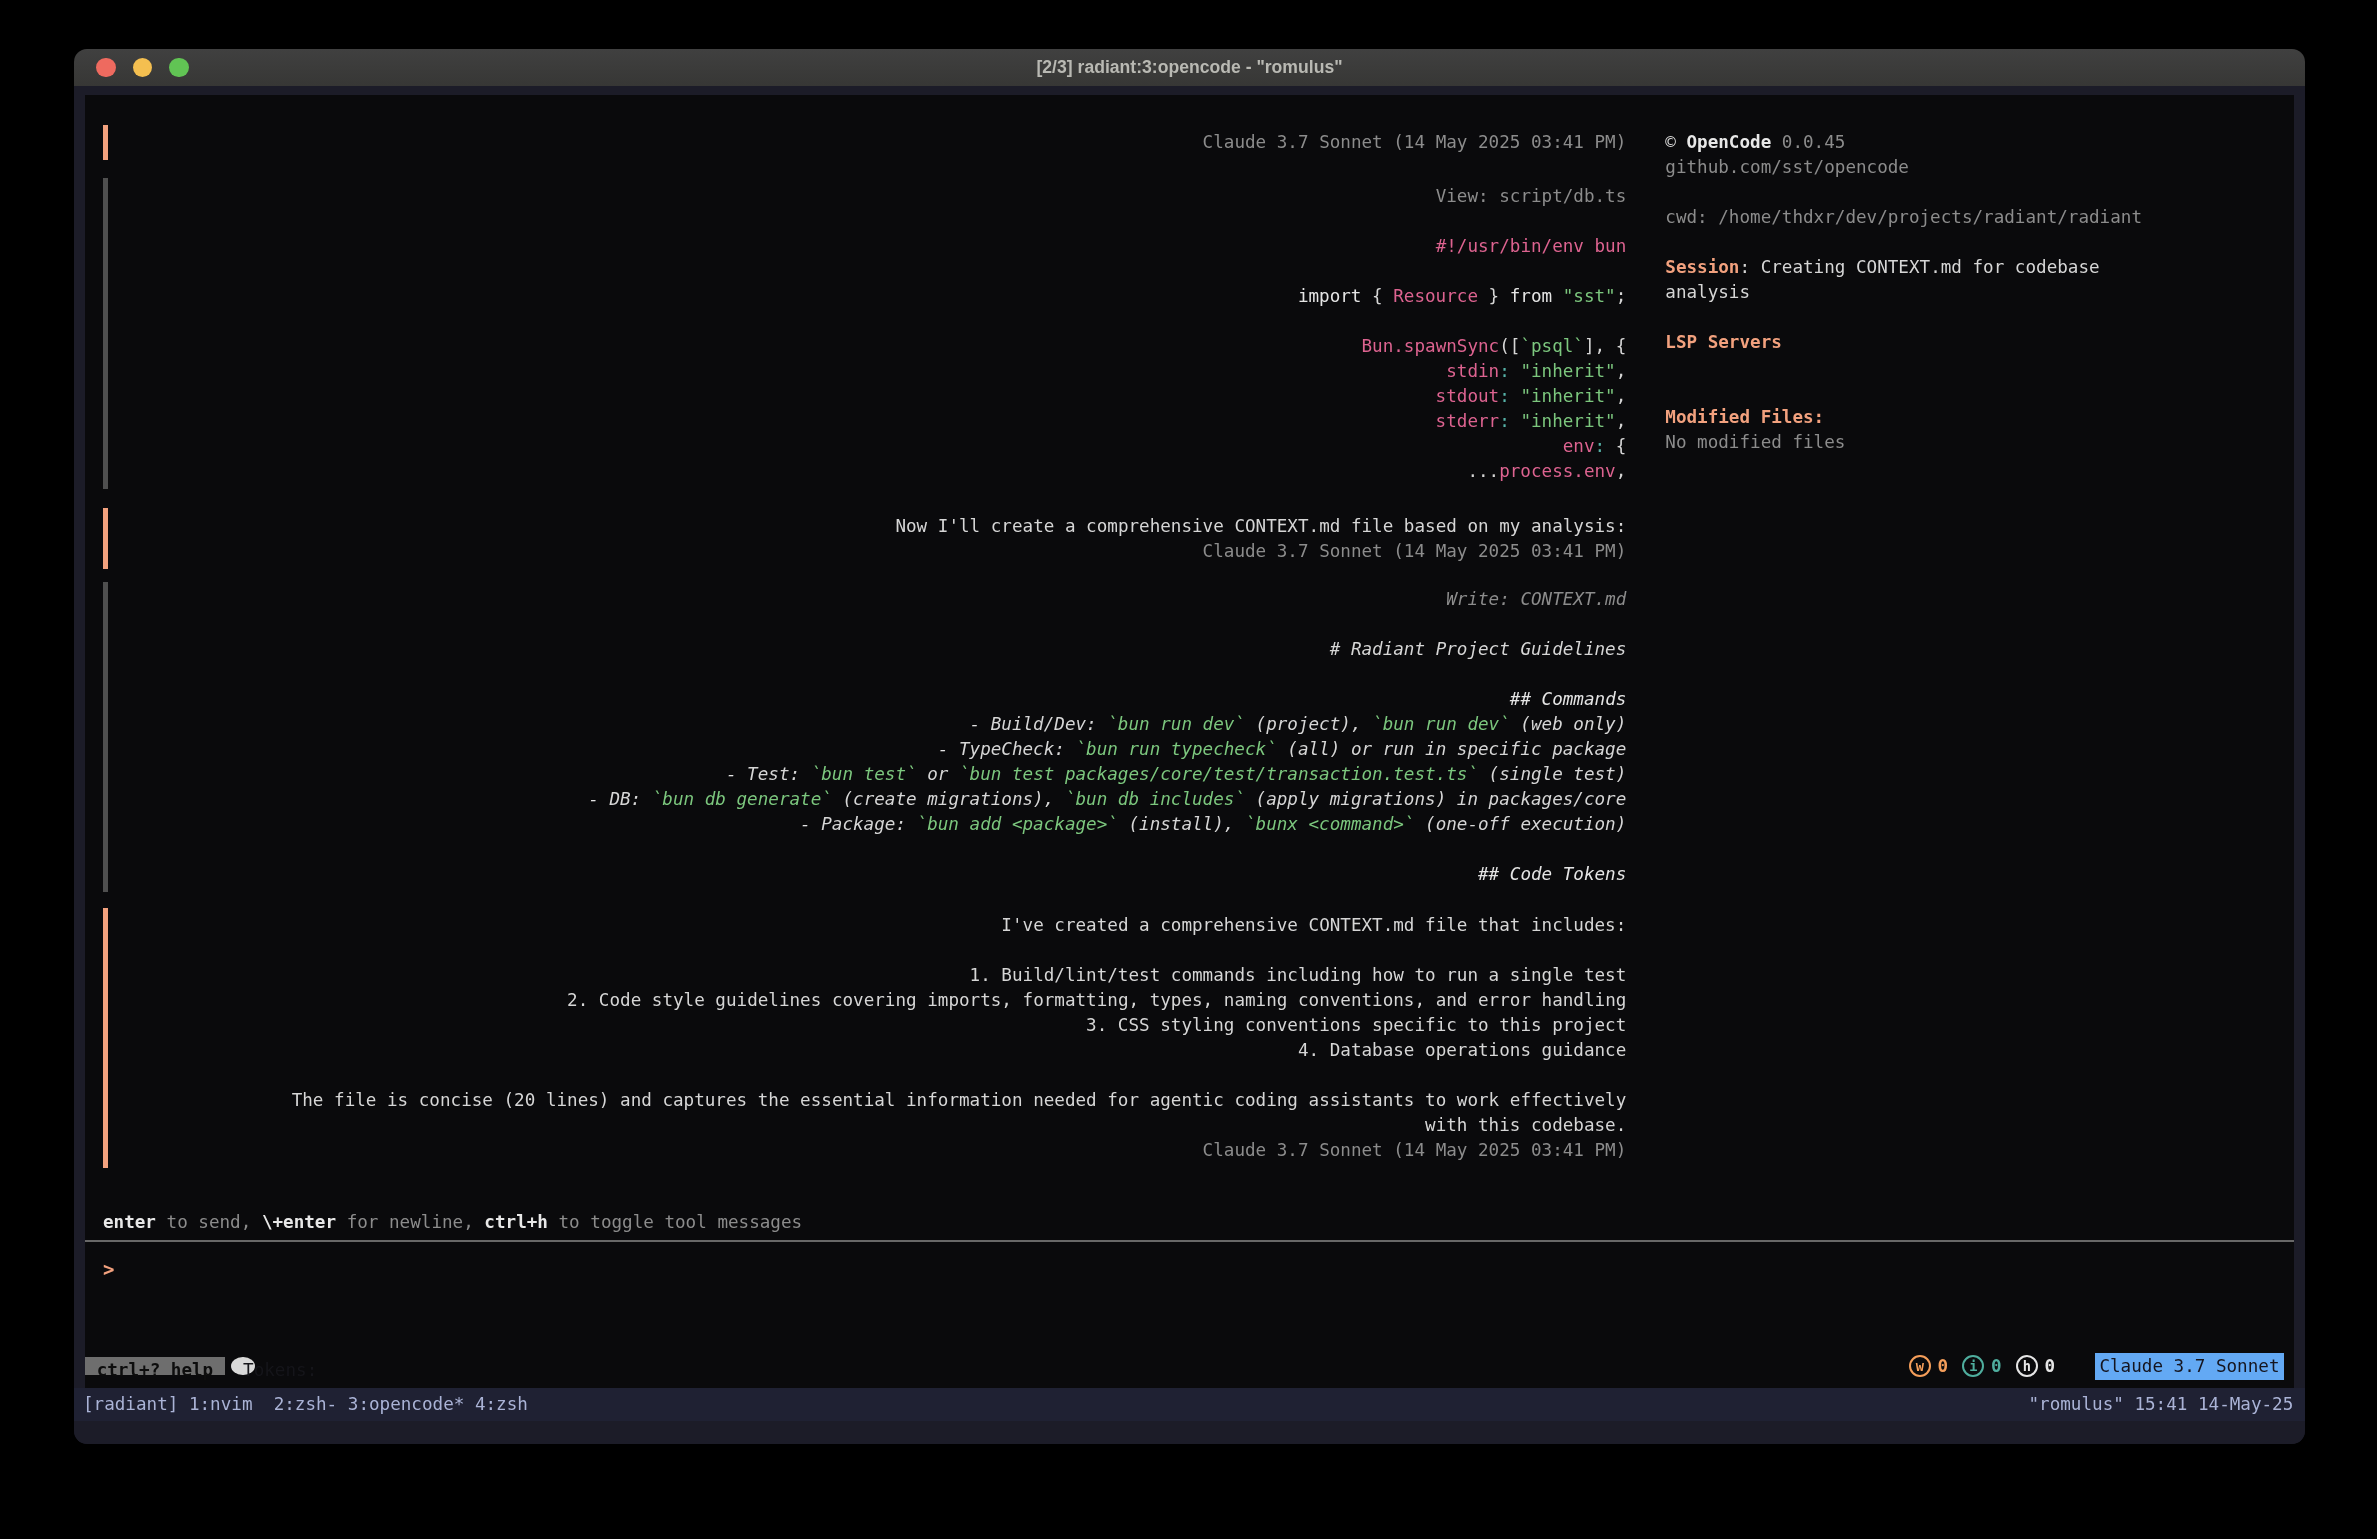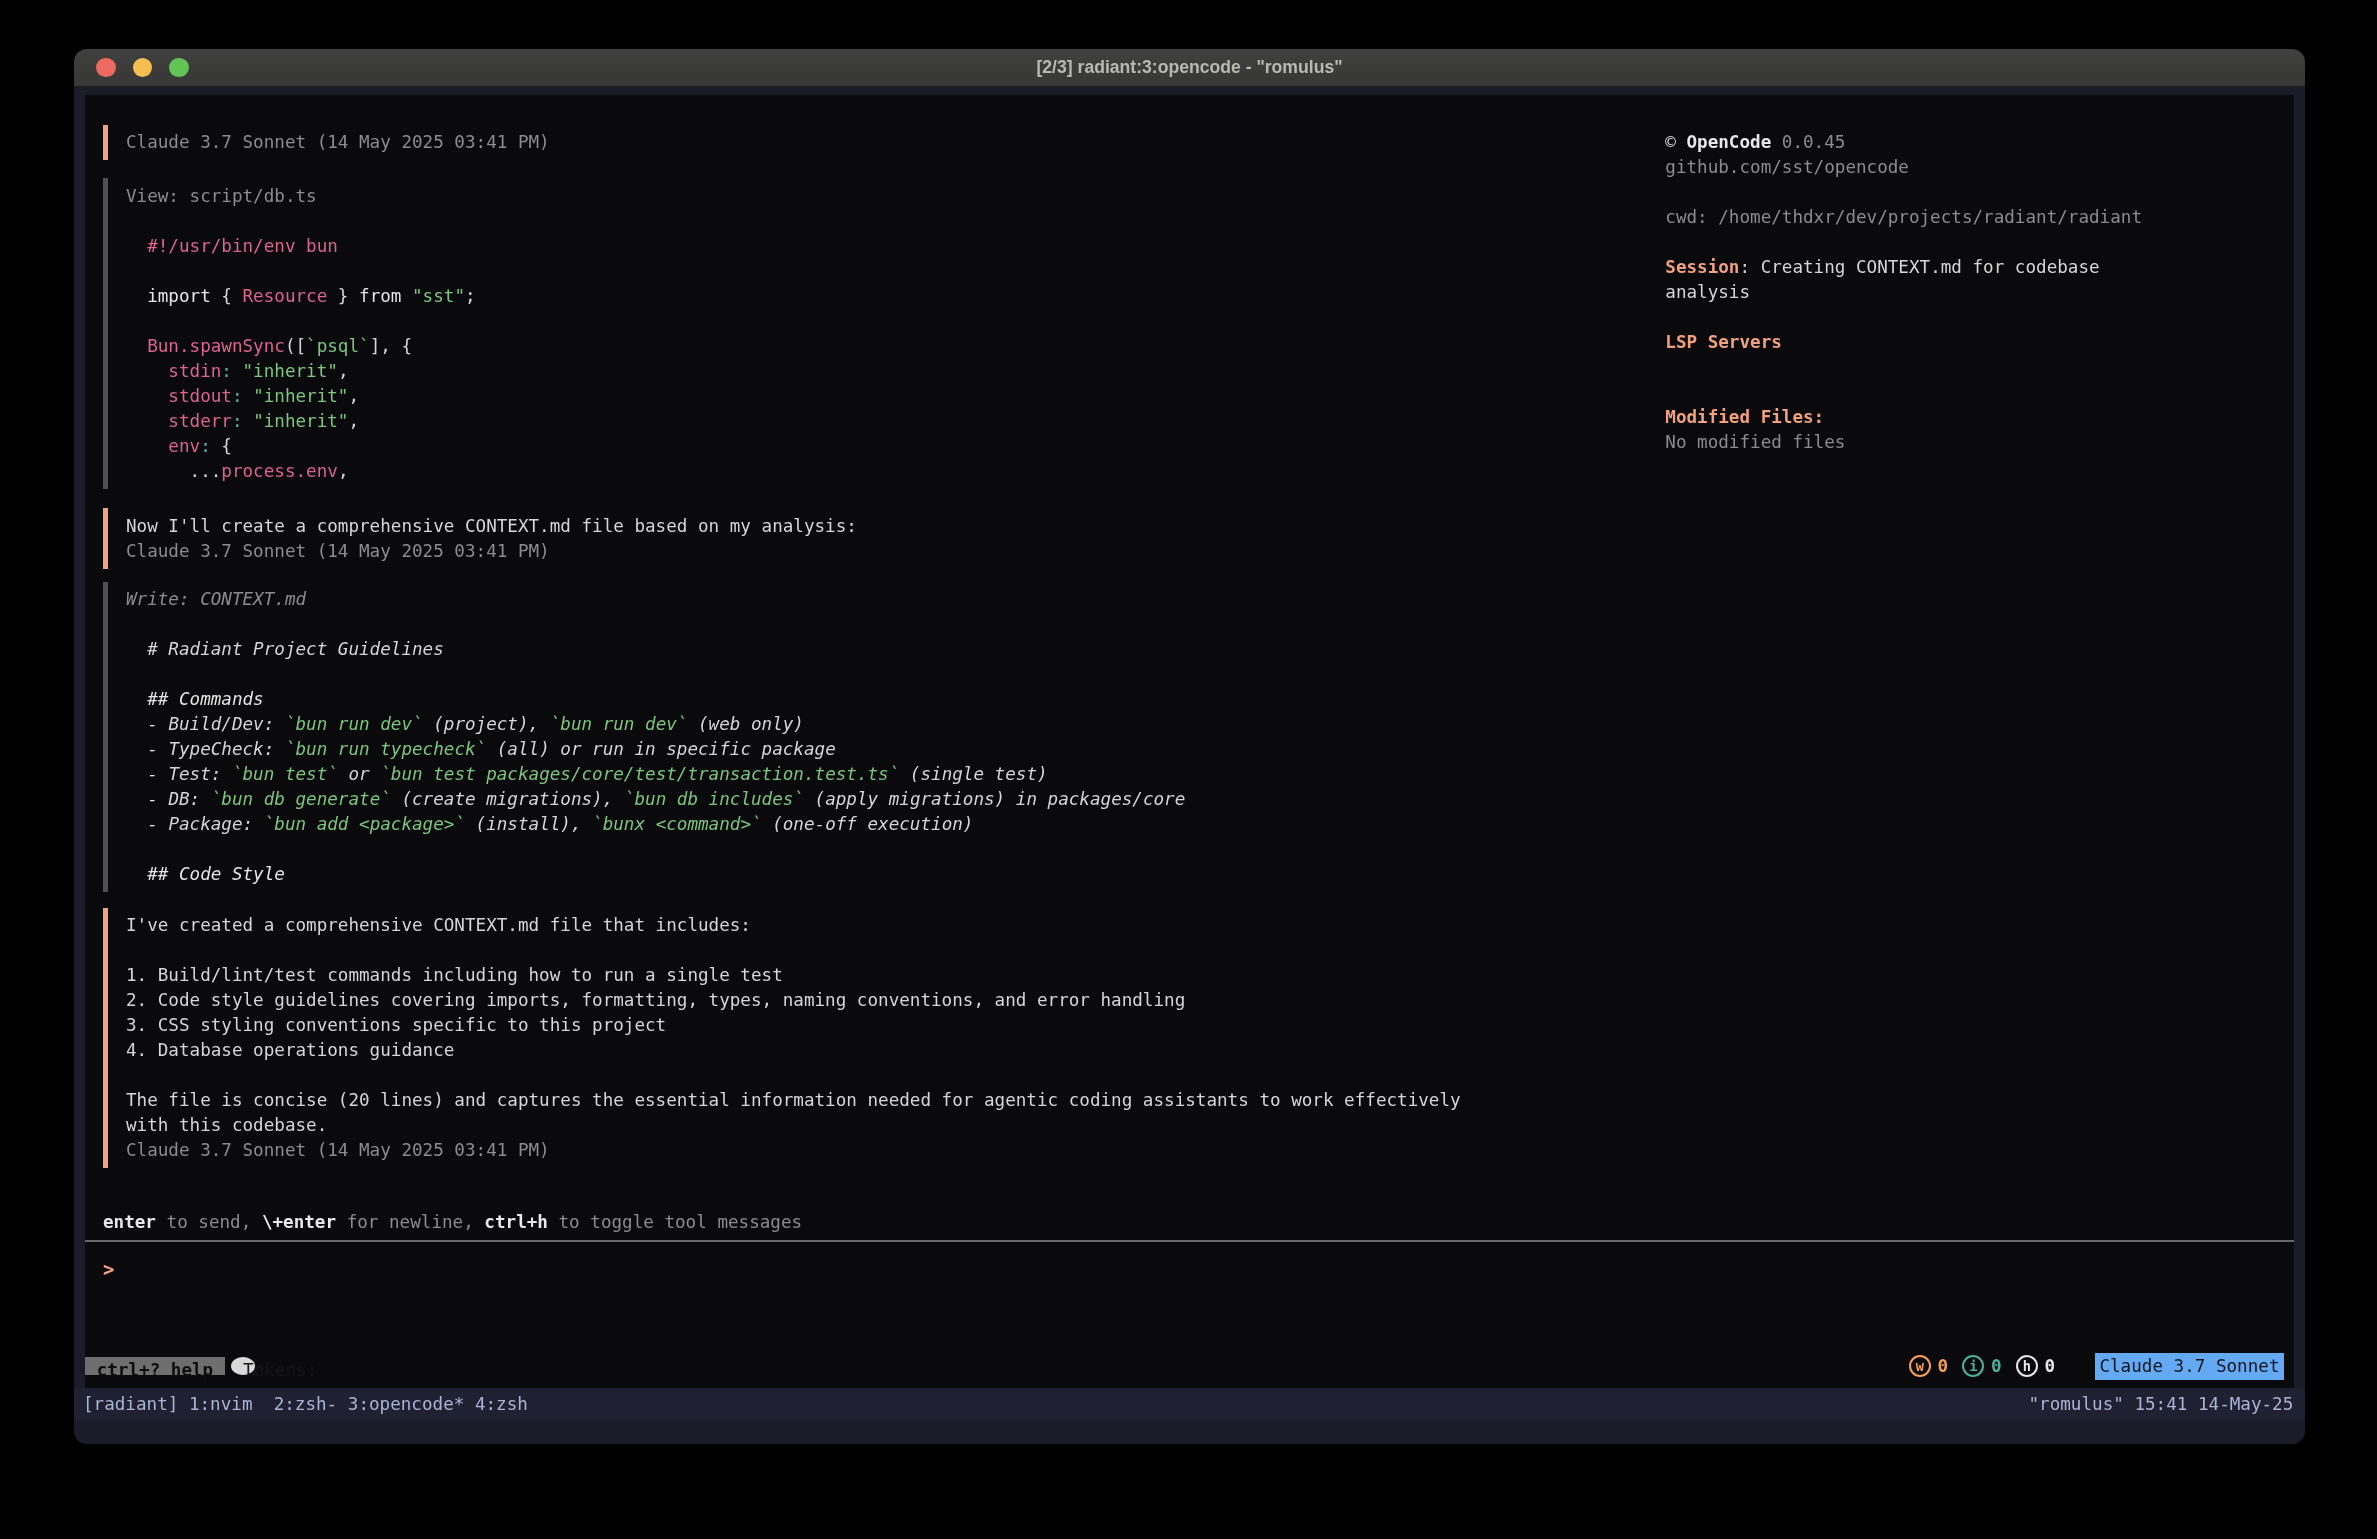--- a/index.html
+++ b/index.html
@@ -51,21 +51,21 @@
   .c-wb { color:#e8e8e8; font-weight:bold; }
   .c-g  { color:#8c8c8c; }
   .c-b  { color:#e5e5e5; }
   .c-p  { color:#dd6390; }
   .c-gr { color:#7cc77e; }
   .c-cy { color:#56b3a8; }
   .c-ob { color:#f2a17e; font-weight:bold; }
 
   
   .content-row { display:flex; align-items:flex-start; }
-  .transcript { flex:1; min-width:0; margin-right:39px; }
+  .transcript { flex:1; min-width:0; margin-right:39px;text-align:right; }
   .msg { border-left:5.9px solid #4f4f4f; padding:5.2px 0 5.2px 18px; }
   .msg[data-bar="orange"] { border-left-color:#f2a17e; }
   .msg[data-bar="gray"]   { border-left-color:#4f4f4f; }
   .msg + .msg {}
   .m1 { margin-top:0; }
   .m2 { margin-top:18px; }
   .m3 { margin-top:19.6px; }
   .m4 { margin-top:13px;font-style:italic; }
   .m5 { margin-top:15.7px; }
 
@@ -160,21 +160,21 @@
               <div class="tl">&nbsp;</div>
               <div class="tl"><span class="c-w">  # Radiant Project Guidelines</span></div>
               <div class="tl">&nbsp;</div>
               <div class="tl"><span class="c-b">  ## Commands</span></div>
               <div class="tl"><span class="c-b">  - </span><span class="c-w">Build/Dev: </span><span class="c-gr">`bun run dev`</span><span class="c-w"> (project), </span><span class="c-gr">`bun run dev`</span><span class="c-w"> (web only)</span></div>
               <div class="tl"><span class="c-b">  - </span><span class="c-w">TypeCheck: </span><span class="c-gr">`bun run typecheck`</span><span class="c-w"> (all) or run in specific package</span></div>
               <div class="tl"><span class="c-b">  - </span><span class="c-w">Test: </span><span class="c-gr">`bun test`</span><span class="c-w"> or </span><span class="c-gr">`bun test packages/core/test/transaction.test.ts`</span><span class="c-w"> (single test)</span></div>
               <div class="tl"><span class="c-b">  - </span><span class="c-w">DB: </span><span class="c-gr">`bun db generate`</span><span class="c-w"> (create migrations), </span><span class="c-gr">`bun db includes`</span><span class="c-w"> (apply migrations) in packages/core</span></div>
               <div class="tl"><span class="c-b">  - </span><span class="c-w">Package: </span><span class="c-gr">`bun add &lt;package&gt;`</span><span class="c-w"> (install), </span><span class="c-gr">`bunx &lt;command&gt;`</span><span class="c-w"> (one-off execution)</span></div>
               <div class="tl">&nbsp;</div>
-              <div class="tl"><span class="c-b">  ## Code Style</span></div>
+              <div class="tl"><span class="c-b">  ## Code Tokens</span></div>
             </div>
           <div class="msg m5" data-bar="orange">
               <div class="tl"><span class="c-w">I've created a comprehensive CONTEXT.md file that includes:</span></div>
               <div class="tl">&nbsp;</div>
               <div class="tl"><span class="c-w">1. Build/lint/test commands including how to run a single test</span></div>
               <div class="tl"><span class="c-w">2. Code style guidelines covering imports, formatting, types, naming conventions, and error handling</span></div>
               <div class="tl"><span class="c-w">3. CSS styling conventions specific to this project</span></div>
               <div class="tl"><span class="c-w">4. Database operations guidance</span></div>
               <div class="tl">&nbsp;</div>
               <div class="tl"><span class="c-w">The file is concise (20 lines) and captures the essential information needed for agentic coding assistants to work effectively</span></div>

